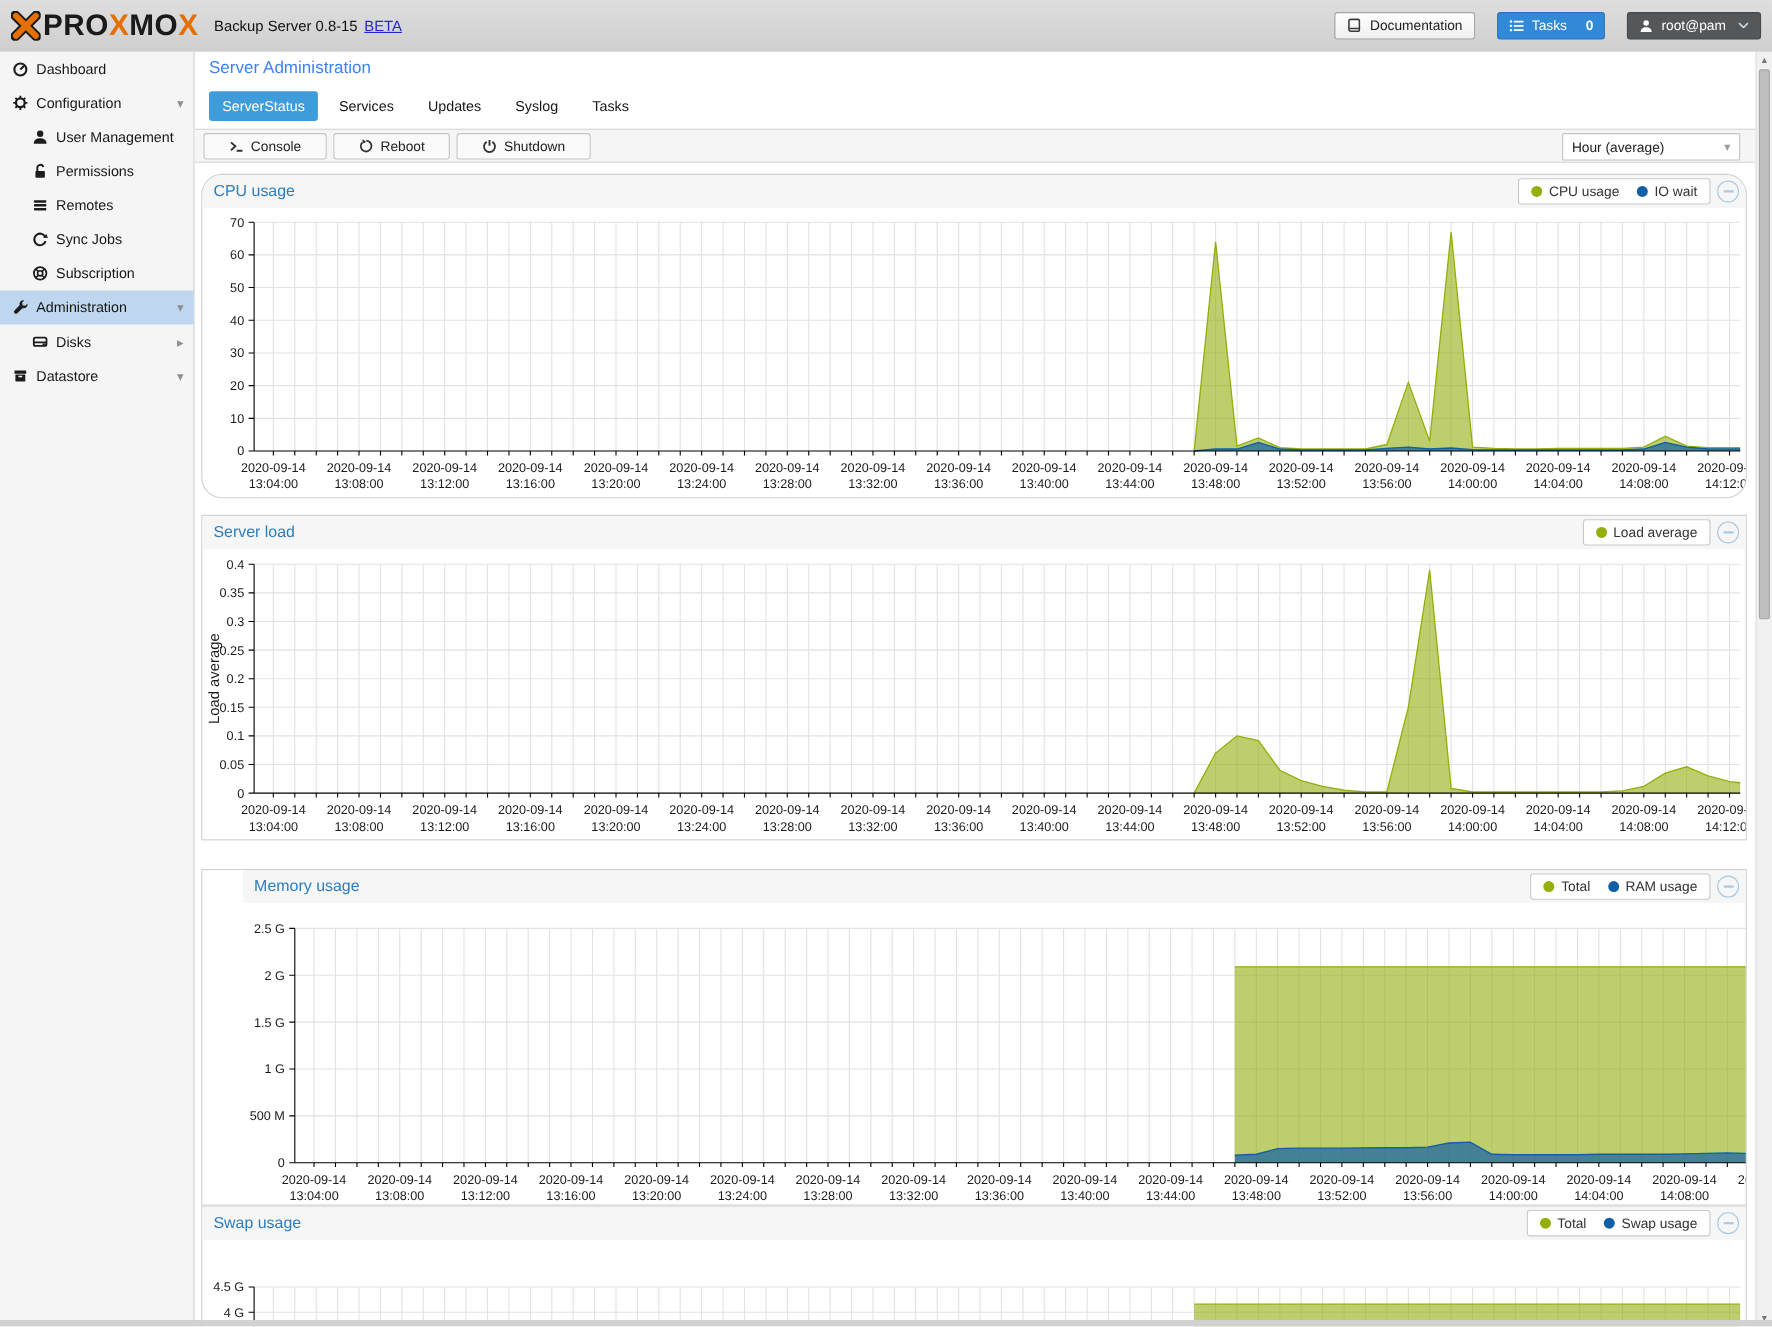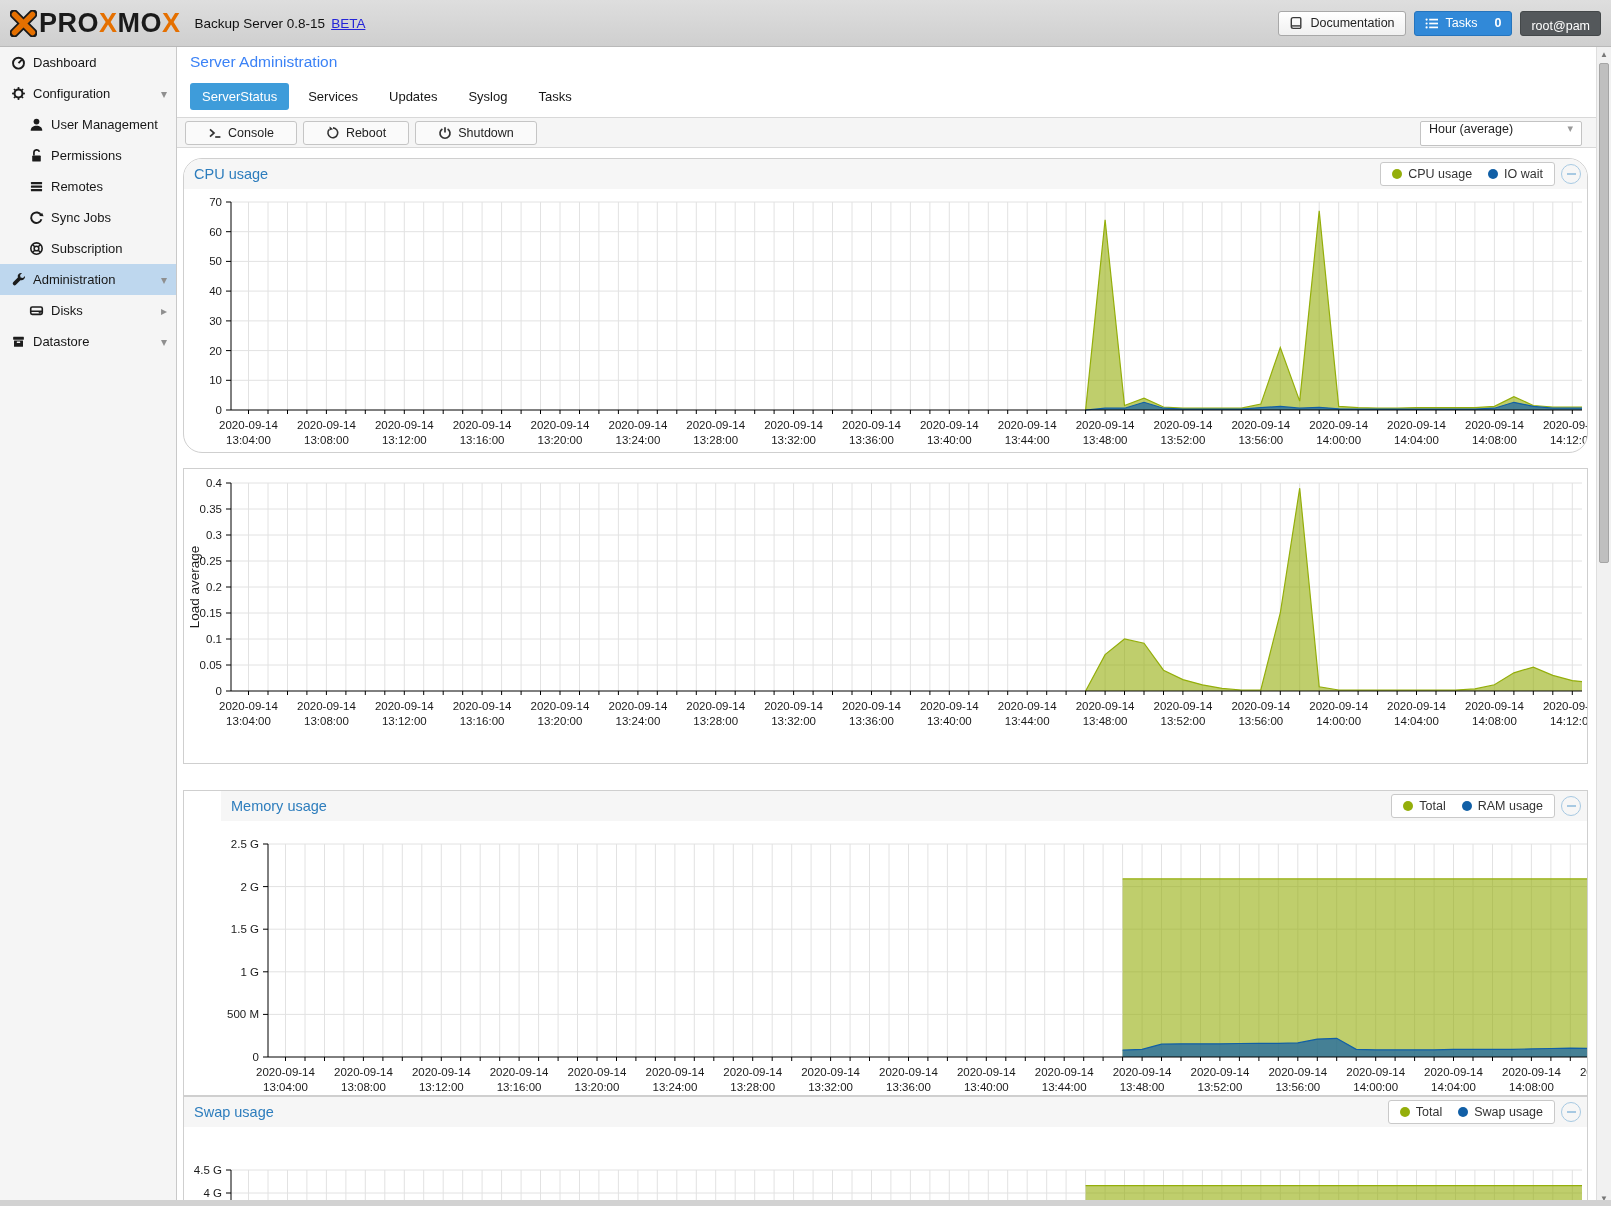--- a/index.html
+++ b/index.html
@@ -11,25 +11,25 @@
   .topbar { position:absolute; left:0; top:0; width:1611px; height:47px;
     background:linear-gradient(#dedede,#cfcfcf); border-bottom:1px solid #b9b9b9;
     display:flex; align-items:center; padding:0 10px; }
   .logo { display:flex; align-items:center; gap:2px; margin-right:10px; }
   .logo-word { font-weight:bold; font-size:27px; letter-spacing:.5px; color:#1a1a1a; }
   .logo-word .ox { color:#e57000; }
   .product-name { font-size:13.5px; color:#111; margin-left:4px; }
   .beta-link { font-size:13.5px; color:#2525d8; text-decoration:underline; margin-left:6px; cursor:pointer; }
   .topbar-spacer { flex:1; }
   .hbtn { height:25px; display:inline-flex; align-items:center; gap:7px; padding:0 10px;
-    border-radius:3px; font-size:12.5px; cursor:pointer; }
+    border-radius:3px; font-size:12.5px; cursor:pointer;margin-left:12px; }
   .btn-doc { background:linear-gradient(#ffffff,#f0f0f0); border:1px solid #a8a8a8; color:#222; margin-right:8px; }
   .btn-tasks { background:#3189d8; border:1px solid #2574bd; color:#fff; margin-right:8px; }
   .btn-tasks b { margin-left:10px; font-size:12.5px; }
-  .btn-user { background:#54585b; border:1px solid #44484a; color:#fff;flex-direction:column; }
+  .btn-user { background:#54585b; border:1px solid #44484a; color:#fff; }
   .btn-user .caret { margin-left:4px; }
 
   
   .sidebar { position:absolute; left:0; top:47px; width:177px; height:1159px;
     background:#f5f5f5; border-right:1px solid #c9c9c9; }
   .nav-item { position:relative; height:31px; display:flex; align-items:center; font-size:13px;
     color:#161616; cursor:pointer; }
   .nav-item.lvl0 { padding-left:11px; }
   .nav-item.lvl1 { padding-left:29px; }
   .nav-item .nicon { width:15px; height:15px; display:inline-flex; margin-right:7px; flex:none; color:#1c1c1c; }
@@ -43,21 +43,21 @@
   .tab { height:27px; display:inline-flex; align-items:center; padding:0 12px; font-size:13px;
     color:#161616; border-radius:3px; cursor:pointer; }
   .tab.active { background:#3e9cda; color:#fff; }
   .toolbar { position:absolute; left:0; top:70px; width:1419px; height:31px; background:#f5f5f5;
     border-top:1px solid #d8d8d8; border-bottom:1px solid #d8d8d8; display:flex; align-items:center;
     padding:0 8px; gap:6px; }
   .tbtn { height:24px; display:inline-flex; align-items:center; gap:6px; padding:0 22px;
     background:#fafafa; border:1px solid #c5c5c5; border-radius:3px; font-size:12.5px; color:#222; cursor:pointer; }
   .tbtn .ticon { width:14px; height:14px; display:inline-flex; color:#333; }
   .timeframe { position:absolute; right:14px; top:3px; width:162px; height:25px; background:#fff;
-    border:1px solid #c3c3c3; border-radius:2px; display:flex; align-items:flex-start; padding:0 8px;
+    border:1px solid #c3c3c3; border-radius:2px; display:flex; align-items:center; padding:0 8px;
     font-size:12.5px; color:#222; cursor:pointer; }
   .timeframe .tf-caret { margin-left:auto; color:#9a9a9a; font-size:11px; }
 
   
   .panel { position:absolute; left:6px; width:1405px; border:1px solid #cfcfcf; background:#fff; overflow:hidden; }
   .panel-0 { top:111px; height:295px;border-radius:19px; }
   .panel-1 { top:421px; height:296px; }
   .panel-2 { top:743px; height:306px;padding-left:37px; }
   .panel-3 { top:1049px; height:400px; }
   .panel-head { position:relative; height:30px; background:#f6f6f6; }
@@ -525,20 +525,32 @@
           <text x="1232.5" y="240" text-anchor="middle" font-size="11.5" fill="#1a1a1a">2020-09-14</text>
           <text x="1232.5" y="255" text-anchor="middle" font-size="11.5" fill="#1a1a1a">14:04:00</text>
           <text x="1310.4" y="240" text-anchor="middle" font-size="11.5" fill="#1a1a1a">2020-09-14</text>
           <text x="1310.4" y="255" text-anchor="middle" font-size="11.5" fill="#1a1a1a">14:08:00</text>
           <text x="1388.3" y="240" text-anchor="middle" font-size="11.5" fill="#1a1a1a">2020-09-14</text>
           <text x="1388.3" y="255" text-anchor="middle" font-size="11.5" fill="#1a1a1a">14:12:00</text>
         </svg>
     </div>
 
     <div class="panel panel-1">
+      <div class="panel-head">
+        <span class="panel-title">Server load</span>
+        <div class="legend">
+          <span class="legend-item">
+              <span class="legend-dot" style="background: rgb(148, 174, 10);"></span>
+              <span>Load average</span>
+            </span>
+        </div>
+        <div class="collapse-btn">
+            <span class="dash"></span>
+          </div>
+      </div>
       <svg id="chart-1" class="chart-svg" width="1403" height="266" viewBox="0 0 1403 266">
           <line x1="64.5" y1="14" x2="64.5" y2="222" stroke="#e2e2e2"></line>
           <line x1="84.0" y1="14" x2="84.0" y2="222" stroke="#e2e2e2"></line>
           <line x1="103.5" y1="14" x2="103.5" y2="222" stroke="#e2e2e2"></line>
           <line x1="122.9" y1="14" x2="122.9" y2="222" stroke="#e2e2e2"></line>
           <line x1="142.4" y1="14" x2="142.4" y2="222" stroke="#e2e2e2"></line>
           <line x1="161.9" y1="14" x2="161.9" y2="222" stroke="#e2e2e2"></line>
           <line x1="181.3" y1="14" x2="181.3" y2="222" stroke="#e2e2e2"></line>
           <line x1="200.8" y1="14" x2="200.8" y2="222" stroke="#e2e2e2"></line>
           <line x1="220.3" y1="14" x2="220.3" y2="222" stroke="#e2e2e2"></line>

